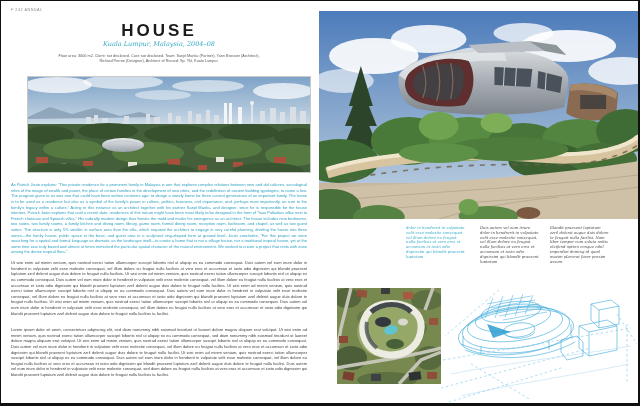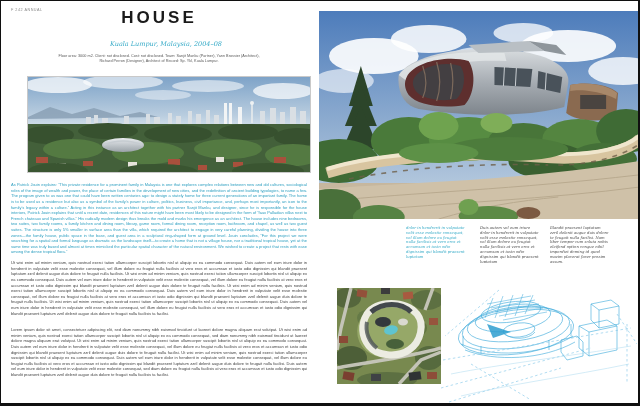--- a/index.html
+++ b/index.html
@@ -10,28 +10,28 @@
     box-sizing:border-box;overflow:hidden;
     font-family:"Liberation Sans",sans-serif;
   }
   .abs{position:absolute;}
   .folio{
     left:10px;top:6px;width:160px;height:8px;color:#8a8a8a;
   }
   .tiny-wrap{transform:scale(.5);transform-origin:top left;}
   .folio-inner{width:320px;font-size:7.5px;letter-spacing:1px;font-family:"Liberation Sans",sans-serif;}
   .title{
-    left:0;top:7px;width:316px;text-align:center;
+    left:0;top:20px;width:316px;text-align:center;
     font-size:17px;font-weight:bold;letter-spacing:3px;color:#1a1a1a;
     font-family:"Liberation Sans",sans-serif;
   }
   .subtitle{
     left:0;top:39px;width:316px;text-align:center;
     font-family:"DejaVu Serif",serif;font-style:italic;
-    font-size:6.5px;color:#35aac7;padding-left:7px;
+    font-size:6.5px;color:#35aac7;
   }
   .credits{left:8px;top:52px;width:300px;height:14px;overflow:hidden;}
   .credits-inner{
     width:600px;text-align:center;font-size:7.6px;line-height:10px;
     color:#5a5a5a;font-family:"Liberation Sans",sans-serif;
   }
   .photo-frame{border:1px solid #c9c9c9;box-sizing:border-box;overflow:hidden;}
   .bodyblock{overflow:hidden;}
   .body-inner{
     font-size:8px;line-height:11.2px;text-align:justify;

